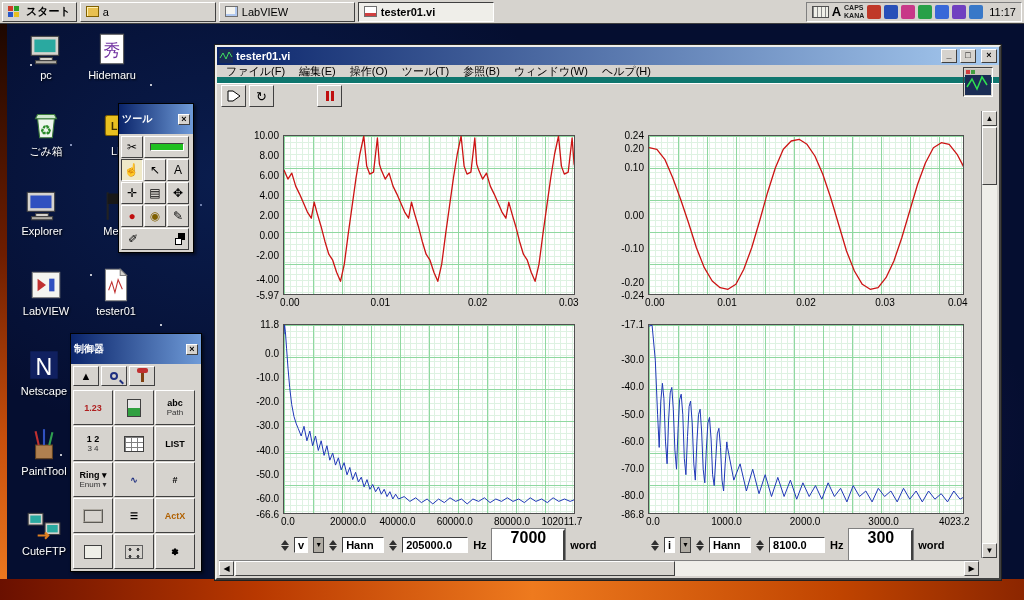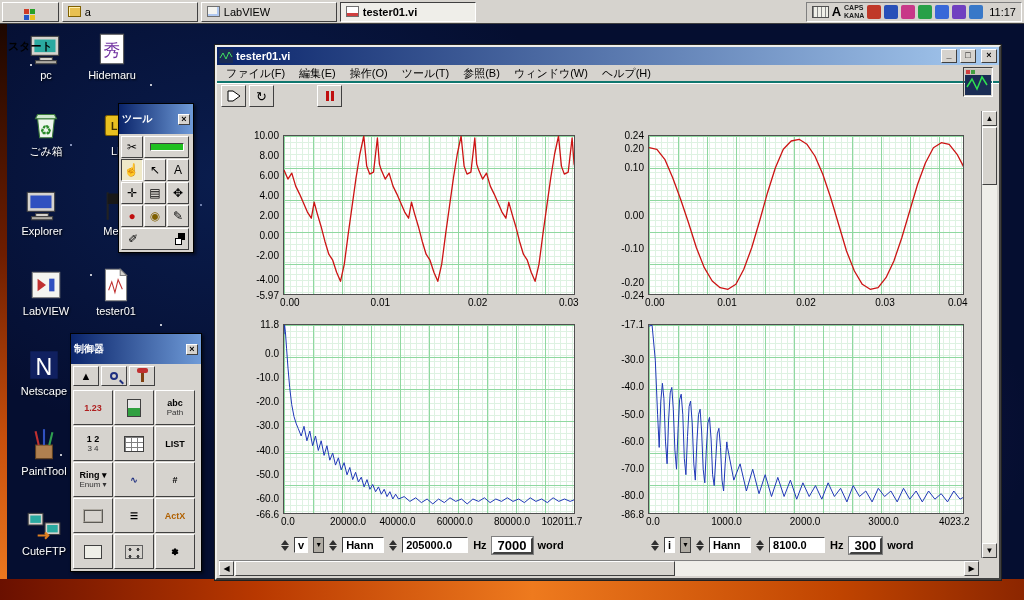--- a/index.html
+++ b/index.html
@@ -25,21 +25,21 @@
 background:linear-gradient(#1d0700,#6e1d00 40%,#c84f0c 72%,#ef7d22);}
 .edge-bottom{position:absolute;left:0;top:579px;width:1024px;height:21px;z-index:6;
 background:linear-gradient(90deg,#6a1000,#b83800 25%,#ee7a1e 52%,#c04400 82%,#8c2600);}
 .dicon{position:absolute;width:64px;text-align:center;z-index:5;cursor:default;}
 .dicon .dimg{width:38px;height:38px;margin:0 auto;}
 .dicon .dimg svg{width:38px;height:38px;}
 .dicon .dlabel{color:#fff;font-size:11px;line-height:12px;margin-top:1px;text-shadow:1px 1px 2px #000;}
 
 .taskbar{position:absolute;left:0;top:0;width:1024px;height:24px;background:#d6d3ce;
 border-bottom:1px solid #404040;display:flex;align-items:center;gap:3px;padding:0 2px;z-index:50;}
-.start-btn{height:20px;display:flex;align-items:center;gap:19px;padding:6px 5px;font-size:11px;font-weight:bold;flex-direction:column;}
+.start-btn{height:20px;display:flex;align-items:center;gap:6px;padding:0 5px;font-size:11px;font-weight:bold;}
 .flag{width:12px;height:12px;display:grid;grid-template-columns:5px 5px;grid-template-rows:5px 5px;gap:1px;}
 .flag i{display:block;}
 .task-btns{display:flex;gap:3px;flex:1;min-width:0;}
 .task-btn{height:20px;flex:0 1 136px;min-width:0;display:flex;align-items:center;gap:4px;padding:0 5px;font-size:11px;white-space:nowrap;overflow:hidden;}
 .task-btn.active{border-color:#404040 #fff #fff #404040;background:#efeee9;font-weight:bold;}
 .tlabel{overflow:hidden;text-overflow:ellipsis;}
 .mini-ic{width:13px;height:11px;flex:0 0 13px;display:inline-block;}
 .mi-folder{background:#e8c050;border:1px solid #806000;box-shadow:inset 1px 1px 0 #fff0b0;}
 .mi-labview{background:#f4f4f0;border:1px solid #707070;box-shadow:inset -2px -2px 0 #b0c8f0;}
 .mi-vi{background:#fff;border:1px solid #707070;box-shadow:inset 0 -3px 0 #d04040;}
@@ -86,21 +86,21 @@
 .pinic::before{content:"";position:absolute;left:-4px;top:-2px;width:11px;height:5px;background:#c03030;border-radius:2px;}
 
 .win{position:absolute;left:215px;top:45px;width:786px;height:535px;background:#d6d3ce;
 border:2px solid;border-color:#efeee9 #404040 #404040 #efeee9;outline:1px solid #202020;z-index:10;}
 .titlebar{height:18px;background:linear-gradient(90deg,#0a246a,#a6caf0);display:flex;align-items:center;gap:3px;padding:0 2px;}
 .titlebar .ticon{width:14px;height:14px;flex:0 0 14px;}
 .titlebar .t{color:#fff;font-weight:bold;font-size:11px;flex:1;}
 .tb-btn{width:16px;height:14px;background:#d6d3ce;border:1px solid;border-color:#fff #404040 #404040 #fff;
 font-size:9px;line-height:11px;text-align:center;font-weight:bold;}
 .menubar{height:18px;display:flex;align-items:center;font-size:11px;padding-left:2px;
-border-bottom:2px solid #0f766e;box-shadow:0 1px 0 #fff;}
+border-bottom:6px solid #0f766e;box-shadow:0 1px 0 #fff;}
 .menu-item{padding:2px 7px;}
 .toolbar{height:26px;display:flex;align-items:center;gap:3px;padding:2px 4px;}
 .tool-btn{width:25px;height:22px;display:flex;align-items:center;justify-content:center;font-size:13px;}
 .pausebars{display:flex;gap:2px;}
 .pausebars i{display:block;width:3px;height:10px;background:#c01010;}
 .vi-icon{position:absolute;top:20px;right:6px;width:30px;height:30px;padding:1px;}
 .graph{position:absolute;}
 .plot{position:absolute;overflow:hidden;border:1px solid #505050;background-color:#fff;
 background-image:
  linear-gradient(to right,#8fd8a0 1px,transparent 1px),
@@ -113,22 +113,22 @@
 .xlab{position:absolute;font-size:10px;transform:translateX(-50%);color:#000;white-space:nowrap;}
 .ctrlrow{position:absolute;display:flex;align-items:center;gap:5px;height:18px;font-size:11px;}
 .spin{display:flex;flex-direction:column;gap:1px;}
 .spin i{display:block;width:0;height:0;border-left:4px solid transparent;border-right:4px solid transparent;}
 .spin .su{border-bottom:5px solid #303030;}
 .spin .sd{border-top:5px solid #303030;}
 .ringbox,.valbox{height:16px;background:#fff;border:1px solid;border-color:#404040 #fff #fff #404040;
 padding:0 3px;font-size:11px;line-height:14px;font-weight:bold;}
 .dropbtn{width:11px;height:16px;background:#b0aca4;border:1px solid #404040;font-size:7px;line-height:14px;text-align:center;}
 .unit{font-weight:bold;}
-.wordbox{height:17px;background:#fff;border:2px solid;border-color:#fff #404040 #404040 #fff;
-padding:0 4px;font-weight:bold;font-size:13px;line-height:13px;box-shadow:0 0 0 1px #808080;}
+.wordbox{height:33px;background:#fff;border:2px solid;border-color:#fff #404040 #404040 #fff;
+padding:0 17px;font-weight:bold;font-size:16px;line-height:13px;box-shadow:0 0 0 1px #808080;}
 .vscroll{position:absolute;right:2px;top:64px;bottom:20px;width:16px;background:#efeee9;border-left:1px solid #808080;}
 .hscroll{position:absolute;left:2px;right:20px;bottom:2px;height:16px;background:#efeee9;border-top:1px solid #808080;}
 .sbtn{position:absolute;width:15px;height:15px;font-size:8px;line-height:13px;text-align:center;}
 .vthumb{position:absolute;left:0;top:16px;width:15px;height:58px;}
 .hthumb{position:absolute;left:16px;top:0;width:440px;height:15px;}
 </style>
 </head>
 <body>
 
 <div class="stardots"></div>

